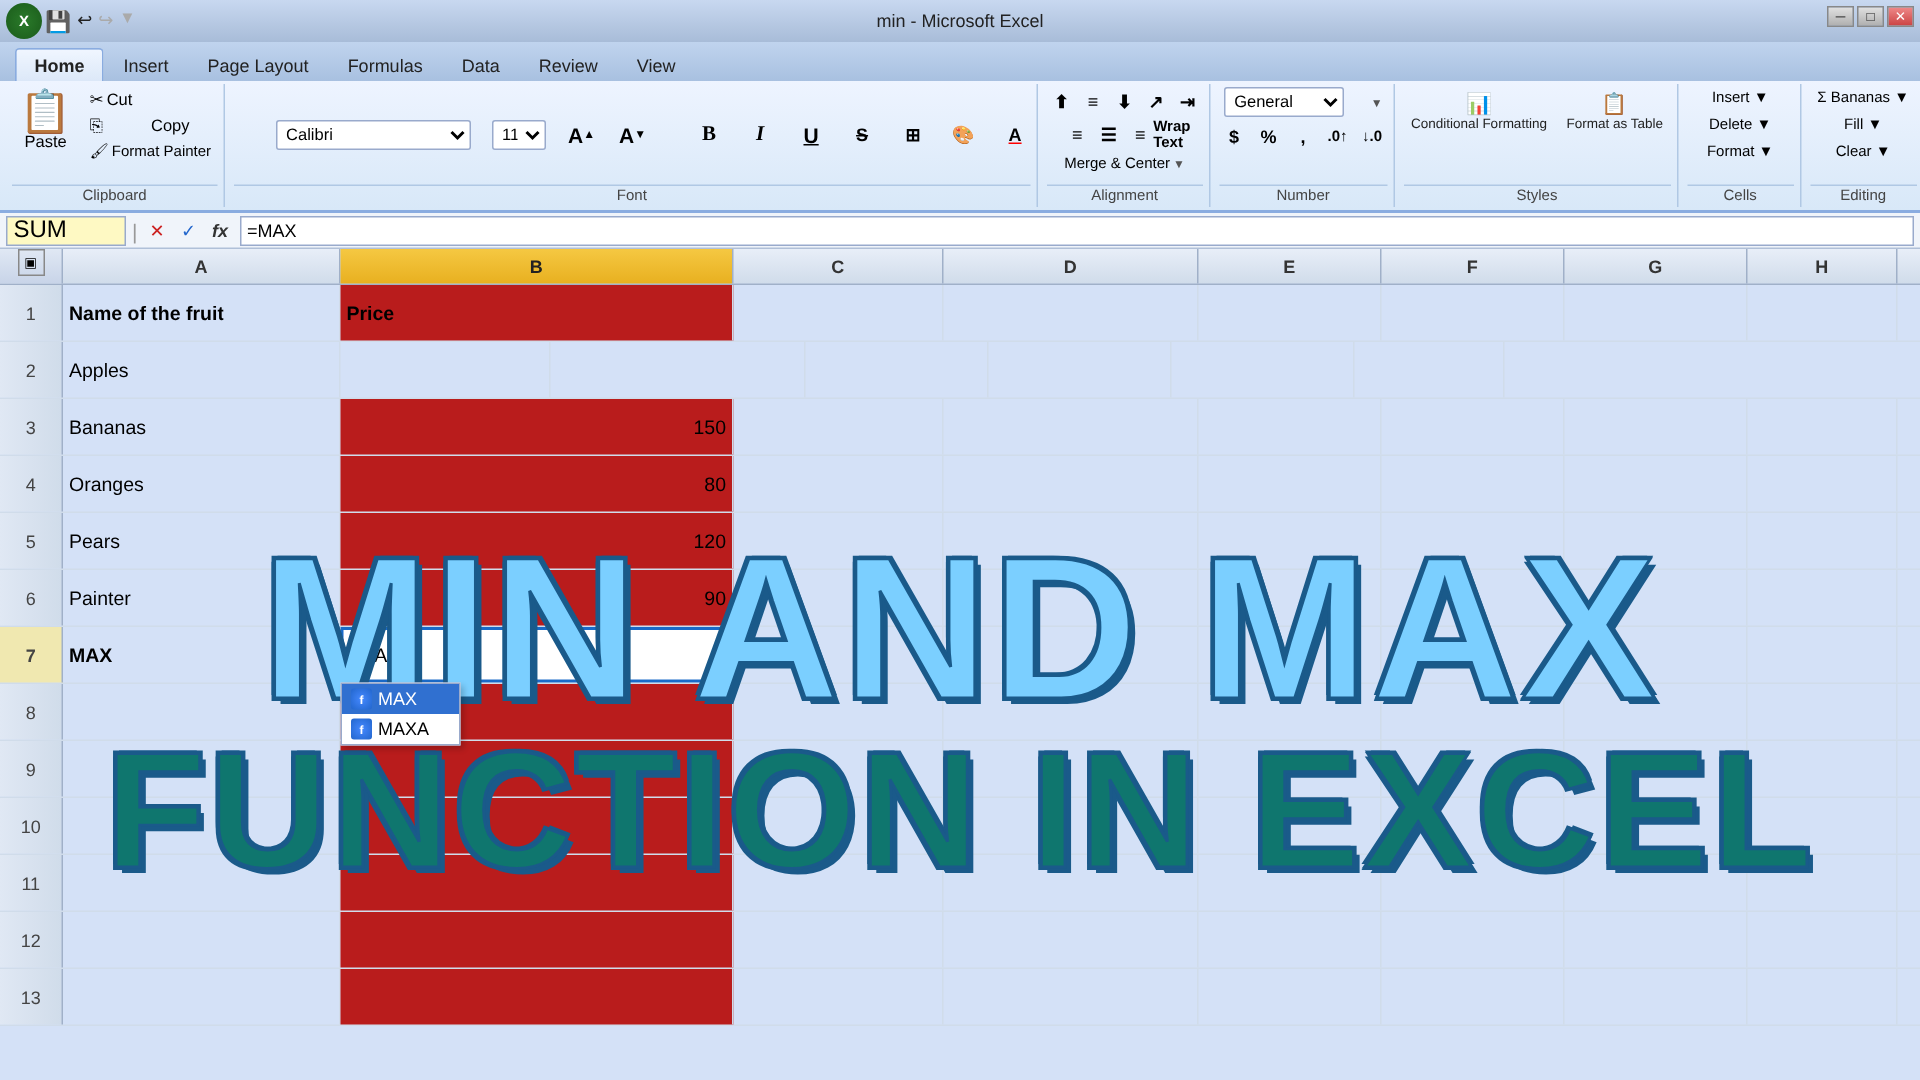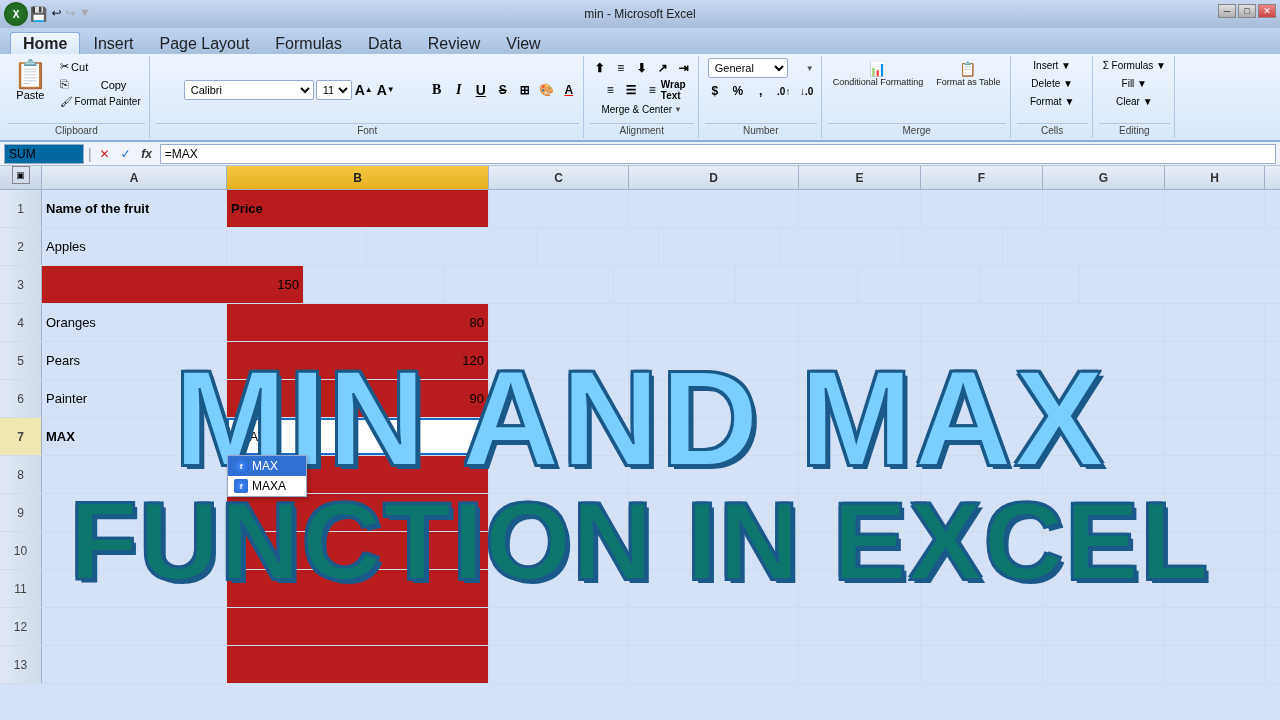--- a/index.html
+++ b/index.html
@@ -46,21 +46,21 @@
     
     #tabs {
       display: flex;
       height: 26px;
       background: linear-gradient(to bottom, #c0d4ee, #a8c0e0);
       padding-left: 10px;
       align-items: flex-end;
     }
     .ribbon-tab {
       padding: 3px 12px;
-      font-size: 16px;
+      font-size: 12px;
       cursor: pointer;
       border: 1px solid transparent;
       border-bottom: none;
       border-radius: 3px 3px 0 0;
       color: #222;
       height: 22px;
       display: flex; align-items: center;
     }
     .ribbon-tab.active {
       background: linear-gradient(to bottom, #f0f6ff, #dce8f8);
@@ -140,21 +140,21 @@
       border: 1px solid transparent;
       border-radius: 2px;
       cursor: pointer;
       font-size: 11px;
     }
     .paste-icon {
       font-size: 28px;
       line-height: 1;
     }
     .small-btns { display: flex; flex-direction: column; gap: 1px; }
-    .font-row { display: flex; align-items: flex-end; gap: 2px; padding-left: 28px; }
+    .font-row { display: flex; align-items: flex-end; gap: 14px; padding-left: 28px; }
     .font-select {
       width: 130px; height: 20px; font-size: 11px;
       border: 1px solid #99aacc; border-radius: 2px;
       background: white; padding: 0 2px;
     }
     .size-select {
       width: 36px; height: 20px; font-size: 11px;
       border: 1px solid #99aacc; border-radius: 2px;
       background: white; padding: 0 2px;
     }
@@ -196,23 +196,23 @@
       height: 24px;
       background: #f0f4fa;
       border-bottom: 1px solid #b0c0d8;
       padding: 0 4px;
       gap: 4px;
     }
     #name-box {
       width: 80px;
       height: 20px;
       border: 1px solid #99aacc;
-      font-size: 12px;
+      font-size: 16px;
       padding: 0 4px;
-      background: #0369a1;
+      background: #fef9c3;
     }
     #formula-sep { color: #999; font-size: 14px; }
     #formula-controls { display: flex; gap: 3px; align-items: center; }
     .formula-btn {
       width: 18px; height: 18px;
       display: flex; align-items: center; justify-content: center;
       cursor: pointer; font-size: 12px; color: #555;
     }
     #formula-input {
       flex: 1;
@@ -555,42 +555,42 @@
           <div class="rb-btn" style="font-size:10px;">
             <div style="font-size:14px;">📊</div>
             <span style="font-size:9px;text-align:center;">Conditional Formatting</span>
           </div>
           <div class="rb-btn" style="font-size:10px;">
             <div style="font-size:14px;">📋</div>
             <span style="font-size:9px;text-align:center;">Format as Table</span>
           </div>
         </div>
       </div>
-      <div class="ribbon-group-label">Merge</div>
+      <div class="ribbon-group-label">Styles</div>
     </div>
 
     <div class="ribbon-group" style="min-width:80px;">
       <div class="ribbon-group-content" style="flex-direction:column;gap:3px;">
         <div class="rb-btn-small">
             <span style="font-size:10px;">Insert ▼</span>
           </div>
         <div class="rb-btn-small">
             <span style="font-size:10px;">Delete ▼</span>
           </div>
         <div class="rb-btn-small">
             <span style="font-size:10px;">Format ▼</span>
           </div>
       </div>
       <div class="ribbon-group-label">Cells</div>
     </div>
 
     <div class="ribbon-group" style="min-width:80px;">
       <div class="ribbon-group-content" style="flex-direction:column;gap:3px;">
         <div class="rb-btn-small">
-            <span style="font-size:10px;">Σ Formulas ▼</span>
+            <span style="font-size:10px;">Σ Bananas ▼</span>
           </div>
         <div class="rb-btn-small">
             <span style="font-size:10px;">Fill ▼</span>
           </div>
         <div class="rb-btn-small">
             <span style="font-size:10px;">Clear ▼</span>
           </div>
       </div>
       <div class="ribbon-group-label">Editing</div>
     </div>
@@ -646,20 +646,21 @@
         <div class="cell col-c"></div>
         <div class="cell col-d"></div>
         <div class="cell col-e"></div>
         <div class="cell col-f"></div>
         <div class="cell col-g"></div>
         <div class="cell col-h"></div>
       </div>
 
       <div class="grid-row">
         <div class="row-num">3</div>
+        <div class="cell col-a">Bananas</div>
         <div class="cell col-b right-align col-b-highlight">150</div>
         <div class="cell col-c"></div>
         <div class="cell col-d"></div>
         <div class="cell col-e"></div>
         <div class="cell col-f"></div>
         <div class="cell col-g"></div>
         <div class="cell col-h"></div>
       </div>
 
       <div class="grid-row">

